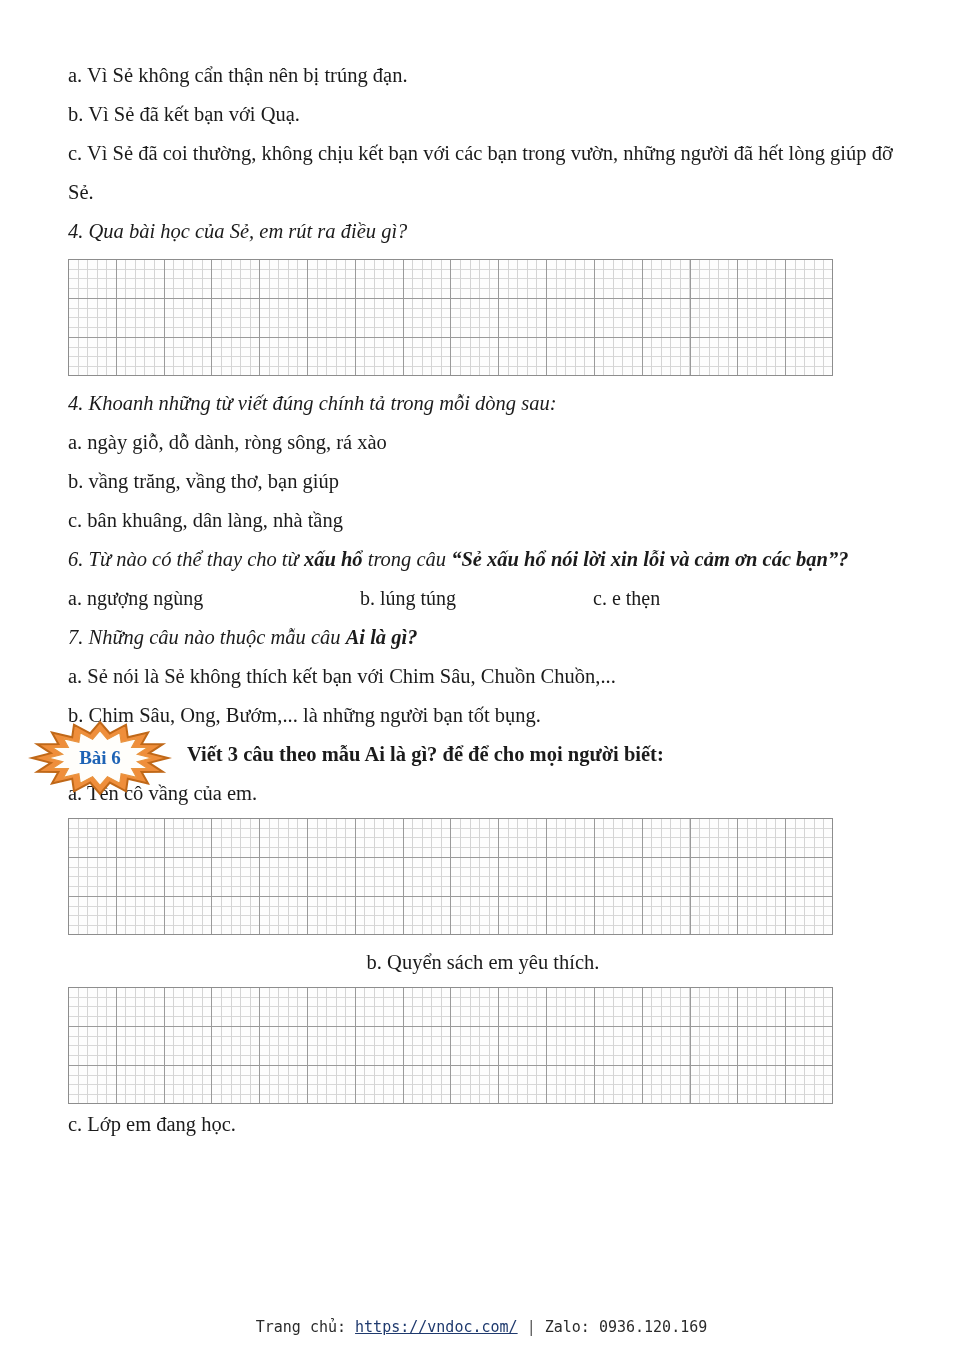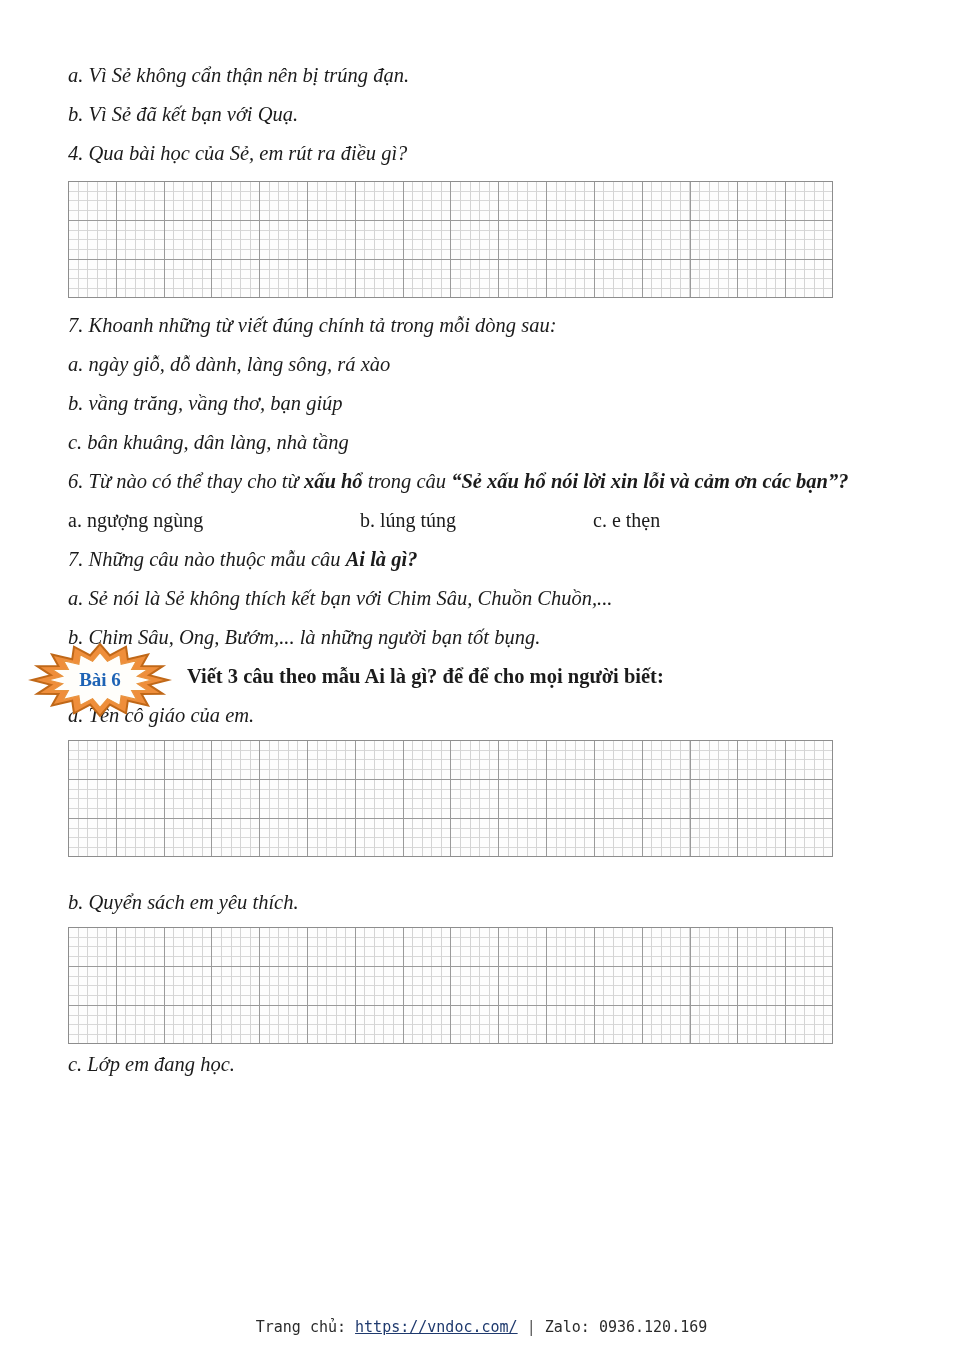--- a/index.html
+++ b/index.html
@@ -12,21 +12,20 @@
     overflow: hidden;
   }
   .content {
     position: absolute;
     top: 56px; left: 68px;
     width: 830px;
   }
   p.line {
     font-size: 20.5px;
     line-height: 39px;
-    font-style: italic;
   }
   p.italic { font-style: italic; }
   p.italic b { font-style: italic; }
   .writing-grid {
     width: 765px;
     height: 117px;
     border: 1px solid #8d8d8d;
     background-color: #fdfdfd;
     background-image:
       repeating-linear-gradient(to right,  transparent 0, transparent 46.81px, #9a9a9a 46.81px, #9a9a9a 47.81px),
@@ -62,21 +61,21 @@
     position: absolute;
     inset: 0;
     display: flex;
     align-items: center;
     justify-content: center;
     font-size: 19px;
     font-weight: bold;
     color: #1e63b5;
   }
   .grid-a { margin-top: 5px; }
-  .label-b { margin-top: 26px; }
+  .label-b { margin-top: 8px; text-align: center; }
   .grid-b { margin-top: 5px; }
   .label-c { margin-top: 1px; }
   .footer {
     position: absolute;
     top: 1318px; left: 0;
     width: 963px;
     text-align: center;
     font-family: "DejaVu Sans Mono", "Liberation Mono", monospace;
     font-size: 15px;
     color: #2b2b2b;
@@ -88,27 +87,28 @@
   }
   .footer .sep { color: #555; }
 </style>
 </head>
 <body>
 
 <div class="content">
 
   <p class="line">a. Vì Sẻ không cẩn thận nên bị trúng đạn.</p>
   <p class="line">b. Vì Sẻ đã kết bạn với Quạ.</p>
+  <p class="line">c. Vì Sẻ đã coi thường, không chịu kết bạn với các bạn trong vườn, những người đã hết lòng giúp đỡ Sẻ.</p>
 
   <p class="line italic">4. Qua bài học của Sẻ, em rút ra điều gì?</p>
 
   <div class="writing-grid grid-q4"></div>
 
-  <p class="line italic q5-title">7. Khoanh những từ viết đúng chính tả trong mỗi dòng sau:</p>
-  <p class="line">a. ngày giỗ, dỗ dành, làng sông, rá xào</p>
+  <p class="line italic q5-title">4. Khoanh những từ viết đúng chính tả trong mỗi dòng sau:</p>
+  <p class="line">a. ngày giỗ, dỗ dành, ròng sông, rá xào</p>
   <p class="line">b. vầng trăng, vầng thơ, bạn giúp</p>
   <p class="line">c. bân khuâng, dân làng, nhà tầng</p>
 
   <p class="line italic"><span>6. Từ nào có thể thay cho từ </span><b>xấu hổ</b><span> trong câu </span><b>“Sẻ xấu hổ nói lời xin lỗi và cảm ơn các bạn”</b><b>?</b></p>
 
   <div class="options-row">
     <span class="opt-a">a. ngượng ngùng</span>
     <span class="opt-b">b. lúng túng</span>
     <span class="opt-c">c. e thẹn</span>
   </div>
@@ -121,21 +121,21 @@
     <div class="badge">
       <svg width="144" height="76" viewBox="0 0 144 76">
         <polygon fill="#ef8e3b" stroke="#c06818" stroke-width="2" points="140,38 121.1,42.9 134.8,51.8 113.6,51.9 120.1,63.5 99.8,58.8 98,71.3 81.8,62.5 72,74 62.2,62.5 46,71.3 44.2,58.8 23.9,63.5 30.4,51.9 9.2,51.8 22.9,42.9 4,38 22.9,33.1 9.2,24.2 30.4,24.1 23.9,12.5 44.2,17.2 46,4.7 62.2,13.5 72,2 81.8,13.5 98,4.7 99.8,17.2 120.1,12.5 113.6,24.1 134.8,24.2 121.1,33.1"></polygon>
         <polygon fill="#fffefb" stroke="#e8943f" stroke-width="1.5" transform="translate(17.28,9.12) scale(0.76)" points="140,38 121.1,42.9 134.8,51.8 113.6,51.9 120.1,63.5 99.8,58.8 98,71.3 81.8,62.5 72,74 62.2,62.5 46,71.3 44.2,58.8 23.9,63.5 30.4,51.9 9.2,51.8 22.9,42.9 4,38 22.9,33.1 9.2,24.2 30.4,24.1 23.9,12.5 44.2,17.2 46,4.7 62.2,13.5 72,2 81.8,13.5 98,4.7 99.8,17.2 120.1,12.5 113.6,24.1 134.8,24.2 121.1,33.1"></polygon>
       </svg>
       <span class="badge-label">Bài 6</span>
     </div>
     <p class="bai2-heading">Viết 3 câu theo mẫu Ai là gì? để để cho mọi người biết:</p>
   </div>
 
-  <p class="line">a. Tên cô giáo của em.</p>
+  <p class="line">a. Tên cô vầng của em.</p>
   <div class="writing-grid grid-a"></div>
 
   <p class="line label-b">b. Quyển sách em yêu thích.</p>
   <div class="writing-grid grid-b"></div>
 
   <p class="line label-c">c. Lớp em đang học.</p>
 
 </div>
 
 <div class="footer"><span>Trang chủ: </span><a>https://vndoc.com/</a><span class="sep"> | </span><span>Zalo: 0936.120.169</span></div>

